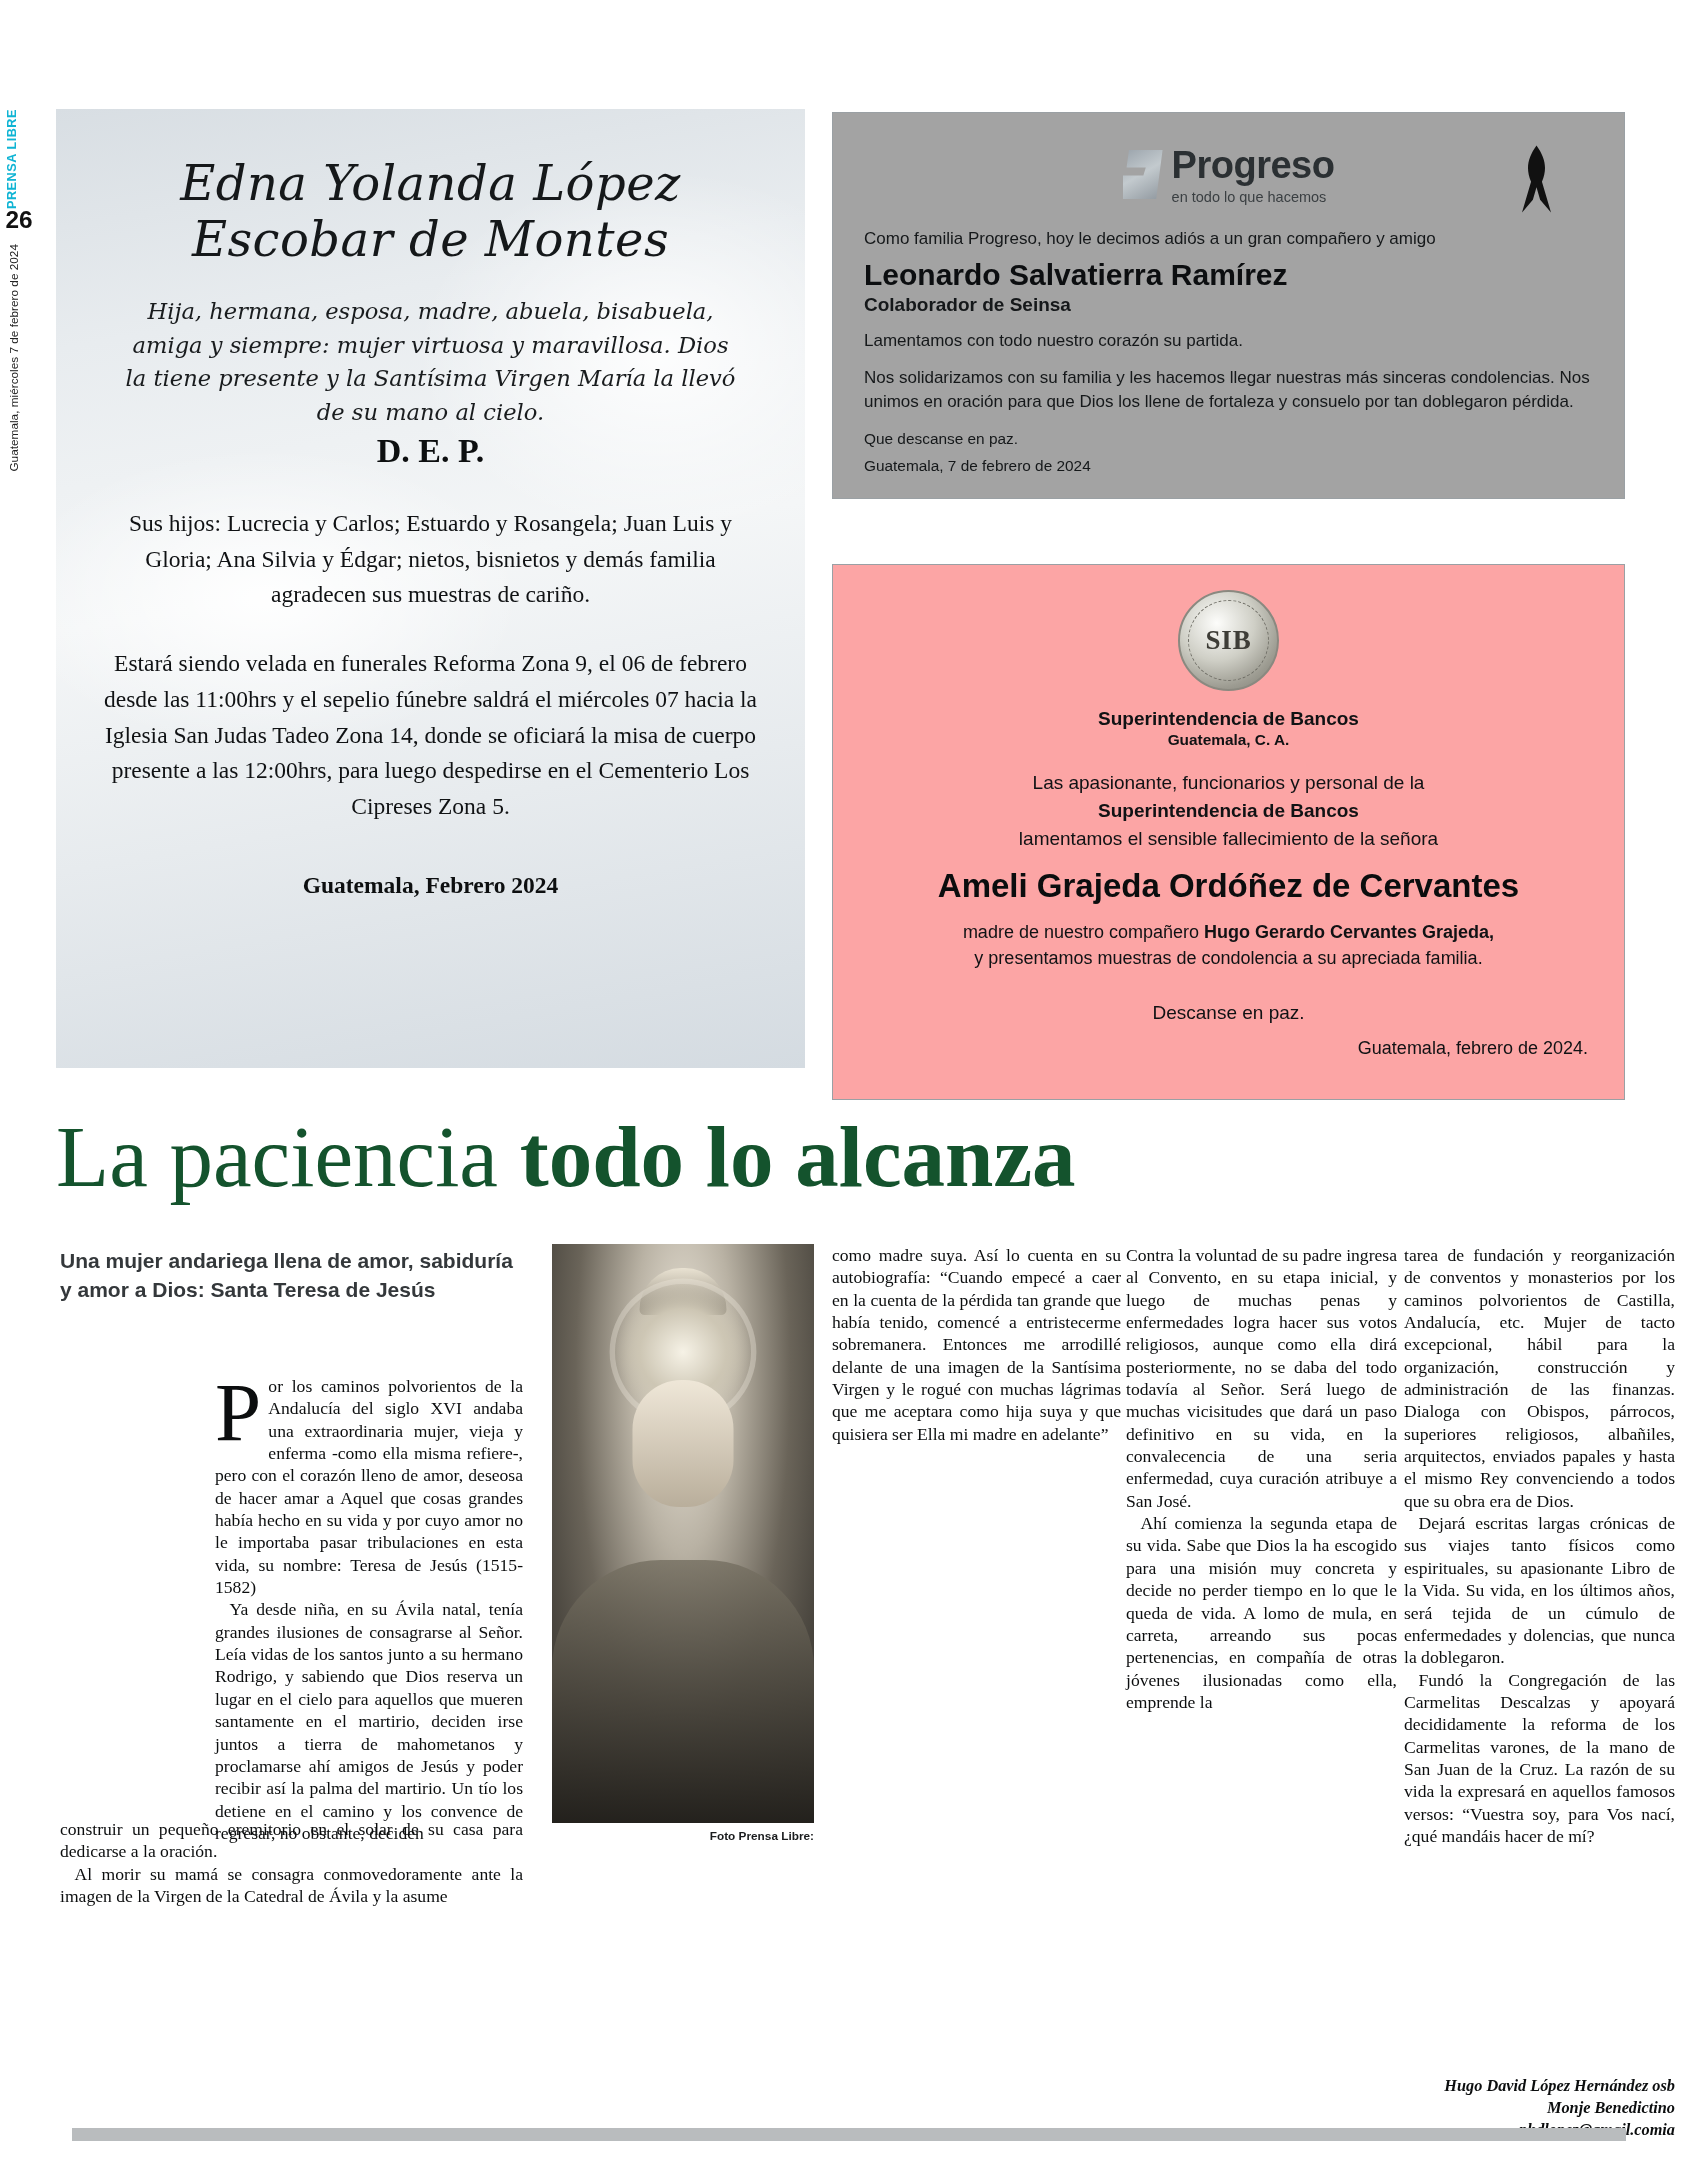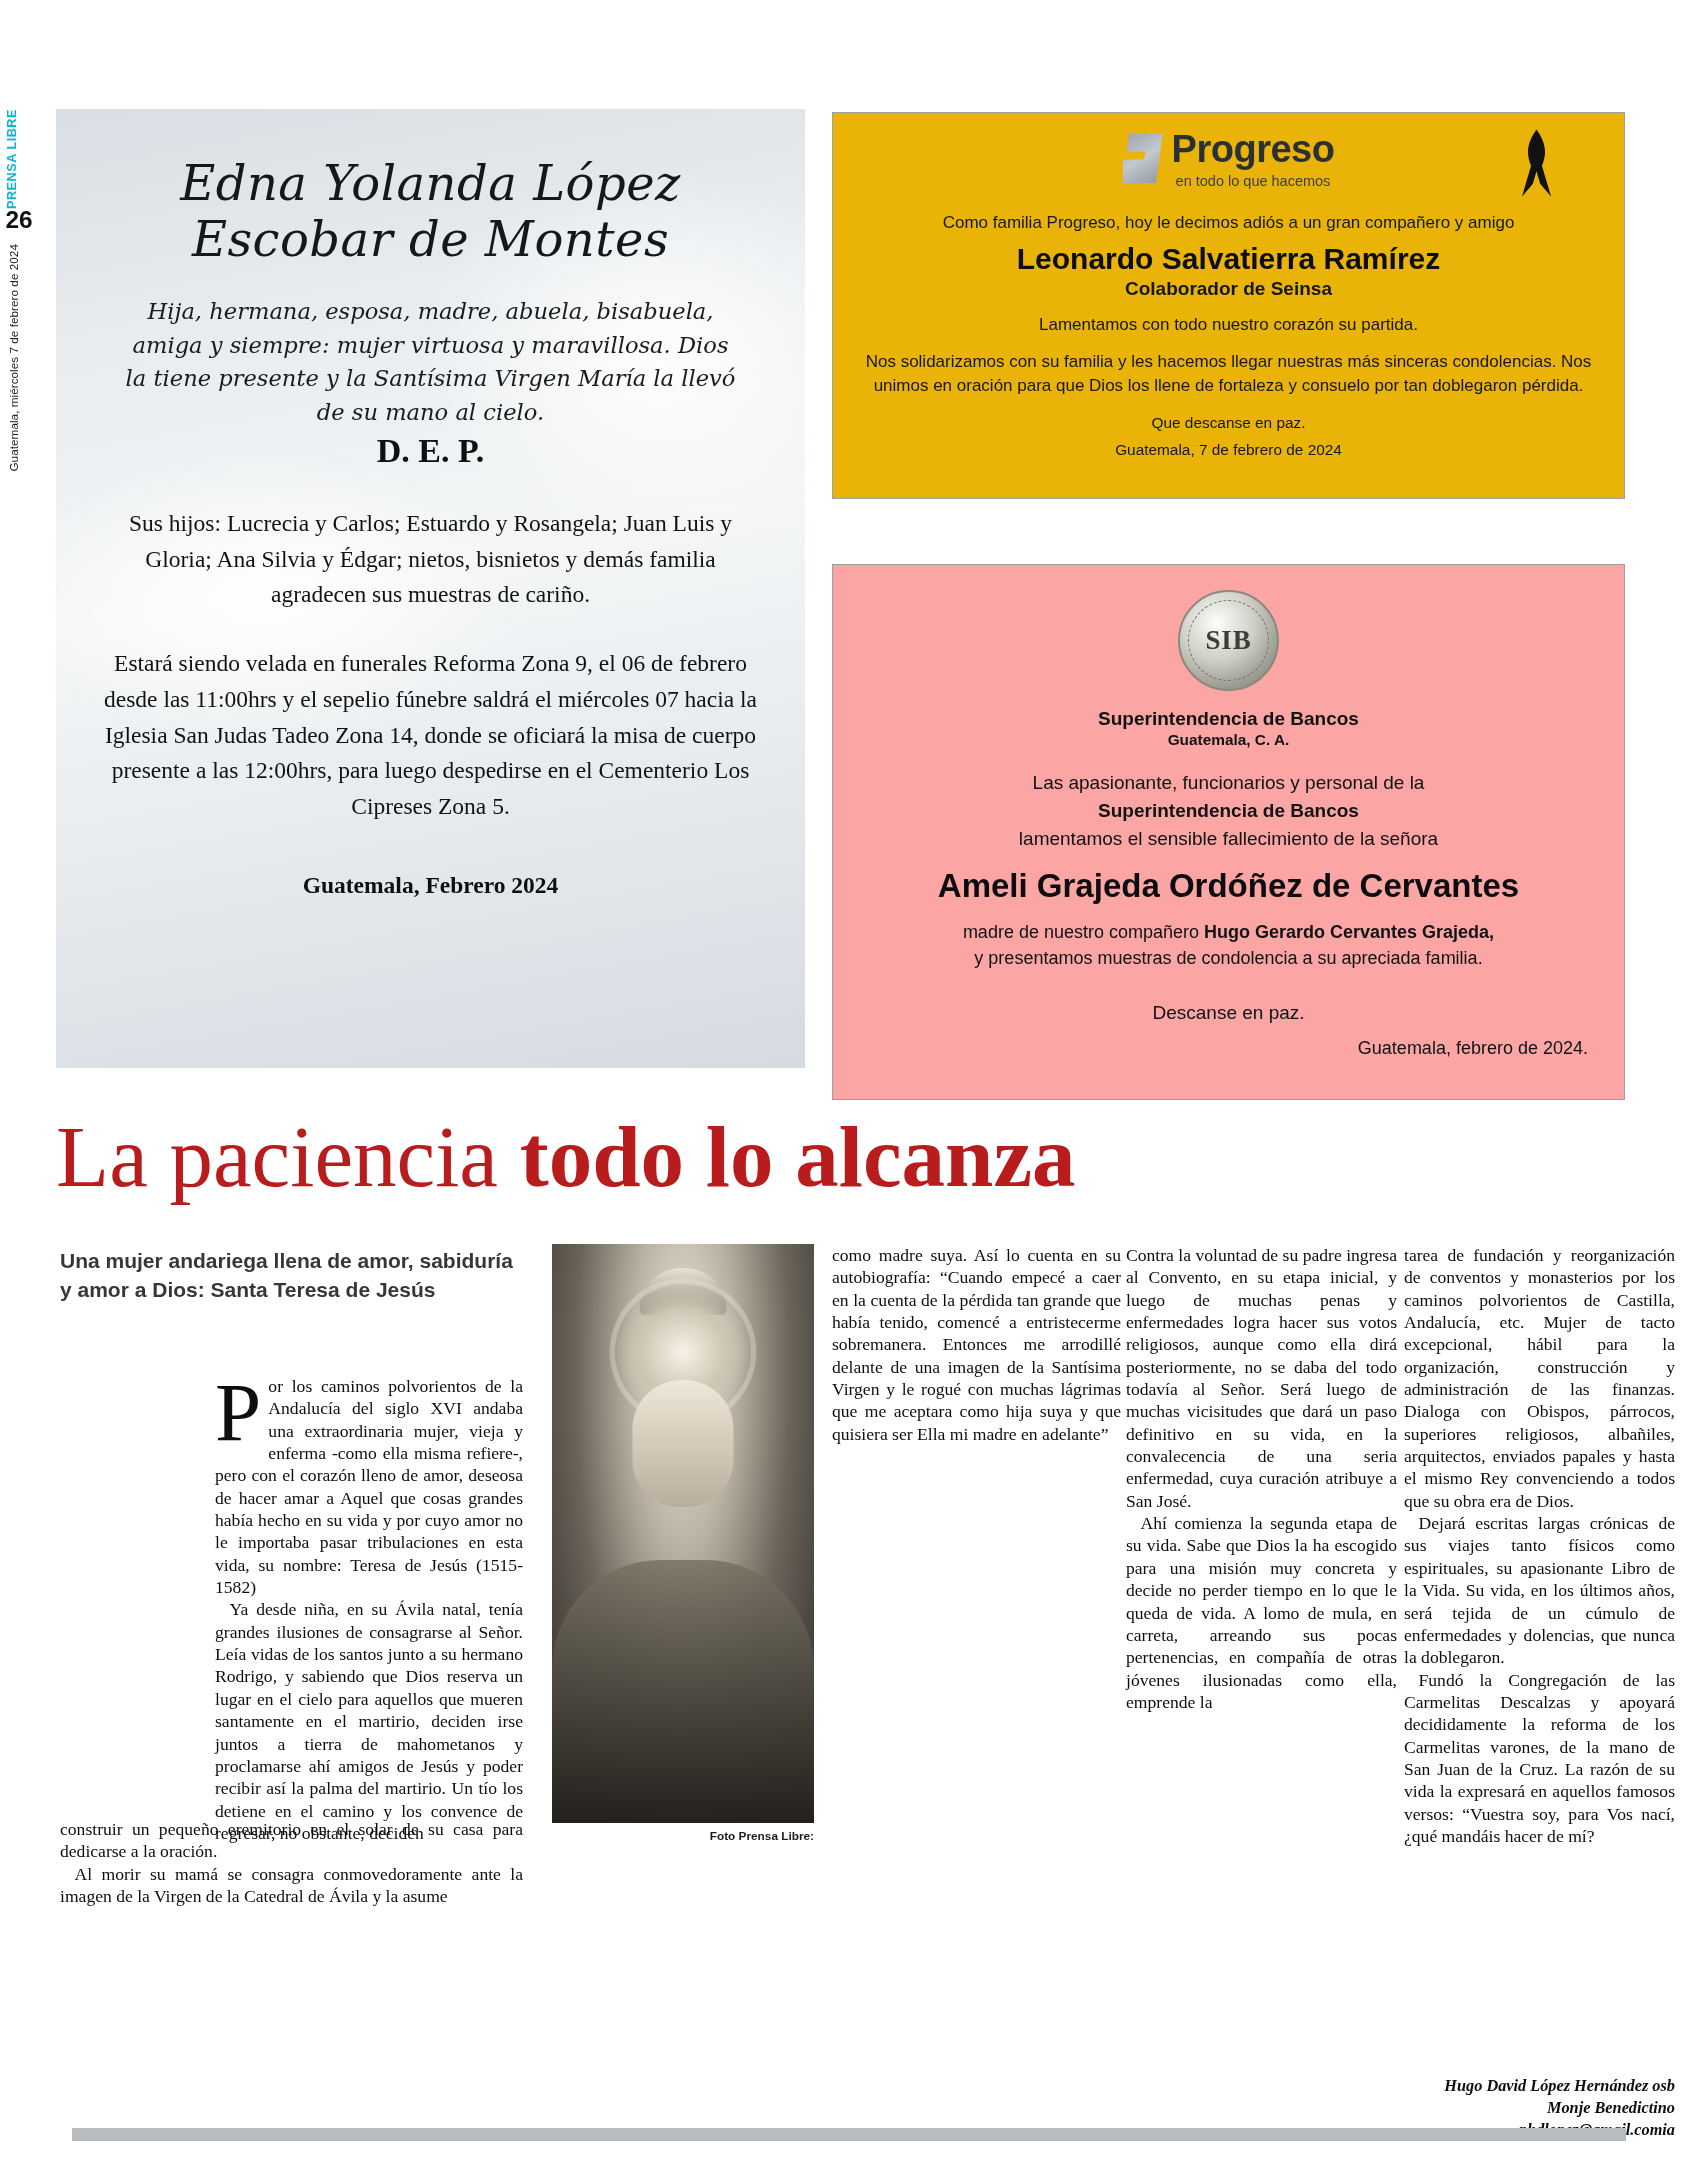--- a/index.html
+++ b/index.html
@@ -113,23 +113,23 @@
     margin-top: 47px;
     color: #0d0f10;
   }
 
   
   #ad-progreso {
     position: absolute;
     left: 832px; top: 112px;
     width: 793px; height: 387px;
     border: 0.9px solid #9aa0a4;
-    background: #eab308;
-    padding: 4px 31px;
-    text-align: center;
+    background: #a3a3a3;
+    padding: 20px 31px;
+    text-align: left;
   }
   .progreso-head {
     display: flex; align-items: center; justify-content: center;
     position: relative; height: 83px;
   }
   .progreso-logo { display: flex; align-items: center; gap: 9px; }
   .progreso-mark {
     width: 40px; height: 49px;
     background: linear-gradient(150deg,#9aa3ab 0%,#c3cace 48%,#8f979e 100%);
     clip-path: polygon(16% 0%,100% 0%,84% 100%,0% 100%, 0% 52%, 52% 52%, 58% 36%, 10% 36%);
@@ -213,21 +213,21 @@
   .sib-city { font-size: 18px; margin-top: 14px; text-align: right; color:#101214; }
 
   
   #headline {
     position: absolute;
     left: 56px; top: 1113px;
     width: 1569px;
     font-family: "Liberation Serif", serif;
     font-size: 87px;
     line-height: 1;
-    color: #b91c1c;
+    color: #14532d;
     white-space: nowrap;
   }
   #headline .light { font-weight: normal; }
   #headline .bold { font-weight: bold; }
 
   
   #kicker {
     position: absolute;
     left: 60px; top: 1247px;
     width: 470px;

